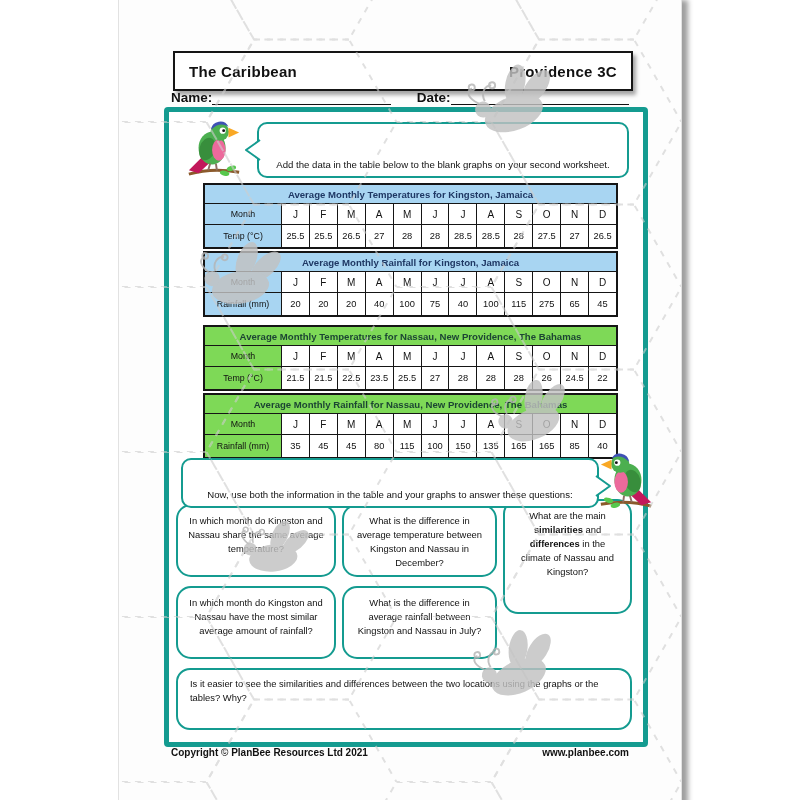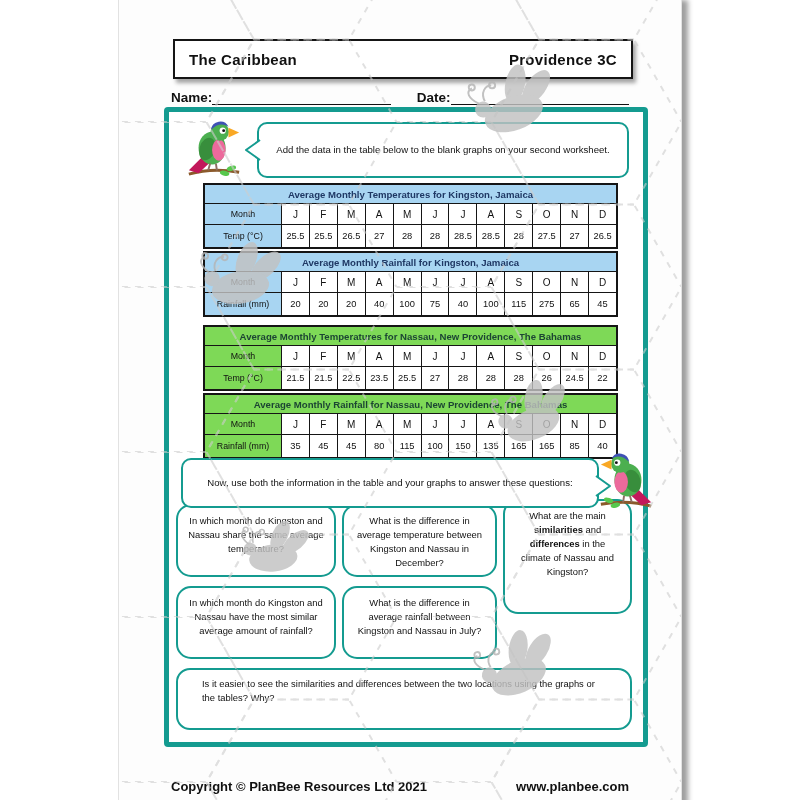--- a/index.html
+++ b/index.html
@@ -1,35 +1,35 @@
 <!DOCTYPE html>
 <html><head>
 <meta charset="utf-8">
 <style>
   html,body{margin:0;padding:0;background:#ffffff;}
   body{font-family:"Liberation Sans", sans-serif; color:#111;}
   .canvas{position:relative;width:800px;height:800px;background:#fff;overflow:hidden;}
   .page{position:absolute;left:118px;top:-6px;width:562px;height:806px;background:#fdfdfd;
         border:1px solid #e2e2e2;box-shadow:6px 6px 5px rgba(0,0,0,.38);}
   
-  .header-box{position:absolute;left:54px;top:44px;width:428px;height:36px;background:#fff;
+  .header-box{position:absolute;left:54px;top:56px;width:428px;height:36px;background:#fff;
       border:2px solid #151515;box-shadow:3px 4px 4px rgba(0,0,0,.35);
       display:flex;align-items:center;justify-content:space-between;padding:0 14px;z-index:2;}
   .header-box span{font-weight:700;font-size:15px;letter-spacing:.3px;}
   .name-row{position:absolute;left:52px;top:95px;width:458px;display:flex;align-items:flex-end;z-index:2;}
   .nd-label{font-weight:700;font-size:13.5px;}
   .nd-line{border-bottom:1.6px solid #111;height:14px;flex:1;}
   .nd-line.first{margin-right:26px;max-width:238px;}
   
   .main-box{position:absolute;left:45px;top:112px;width:474px;height:630px;background:#fff;
       border:5px solid var(--teal);border-radius:4px;z-index:1;}
   :root{--teal:#149b90;}
   
   .bubble{position:absolute;background:#fff;border:2px solid var(--teal);border-radius:10px;
-      display:flex;flex-direction:column;justify-content:center;align-items:center;
+      display:flex;flex-direction:column;justify-content:flex-end;align-items:center;
       font-size:9.6px;line-height:1.45;text-align:center;padding:4px 10px;z-index:2;}
   .bubble .tail{position:absolute;top:14px;}
   .bubble .tail.left{left:-15px;}
   .bubble .tail.right{right:-15px;}
   .bubble1{left:88px;top:10px;width:348px;height:44px;}
   .bubble2{left:12px;top:346px;width:394px;height:38px;}
   .parrot{position:absolute;width:58px;height:64px;z-index:2;}
   .parrot1{left:16px;top:6px;}
   .parrot2{left:428px;top:338px;transform:scaleX(-1);}
   
@@ -50,25 +50,25 @@
   .t-values{height:22px;font-size:9.3px;border-top:1.4px solid #151515;}
   .t-label{font-size:8.8px;}
   
   .qbox{position:absolute;background:#fff;border:2px solid var(--teal);border-radius:15px;
       font-size:9.4px;line-height:1.5;text-align:center;padding:8px 10px 0;box-sizing:border-box;z-index:1;}
   .q1{left:7px;top:392px;width:160px;height:73px;}
   .q2{left:173px;top:392px;width:155px;height:73px;}
   .q3{left:334px;top:387px;width:129px;height:115px;}
   .q4{left:7px;top:474px;width:160px;height:73px;}
   .q5{left:173px;top:474px;width:155px;height:73px;}
-  .qwide{left:7px;top:556px;width:456px;height:62px;border-radius:14px;text-align:left;padding:7px 24px;}
+  .qwide{left:7px;top:556px;width:456px;height:62px;border-radius:14px;text-align:left;padding:7px 12px;}
   .qbox b{font-weight:700;}
   
   .footer-row{position:absolute;left:52px;top:752px;width:458px;display:flex;justify-content:space-between;z-index:2;}
-  .footer-row span{font-weight:700;font-size:13px;margin-top:32px;}
+  .footer-row span{font-weight:700;font-size:10px;}
   
   .hexes{position:absolute;left:0;top:0;width:100%;height:100%;z-index:5;pointer-events:none;opacity:.6;}
   .bee{position:absolute;z-index:6;pointer-events:none;opacity:.82;}
   .hidden-defs{position:absolute;width:0;height:0;overflow:hidden;}
 </style>
 </head>
 <body>
 
 <svg class="hidden-defs" aria-hidden="true">
   <symbol id="bee" viewBox="0 0 120 90">

